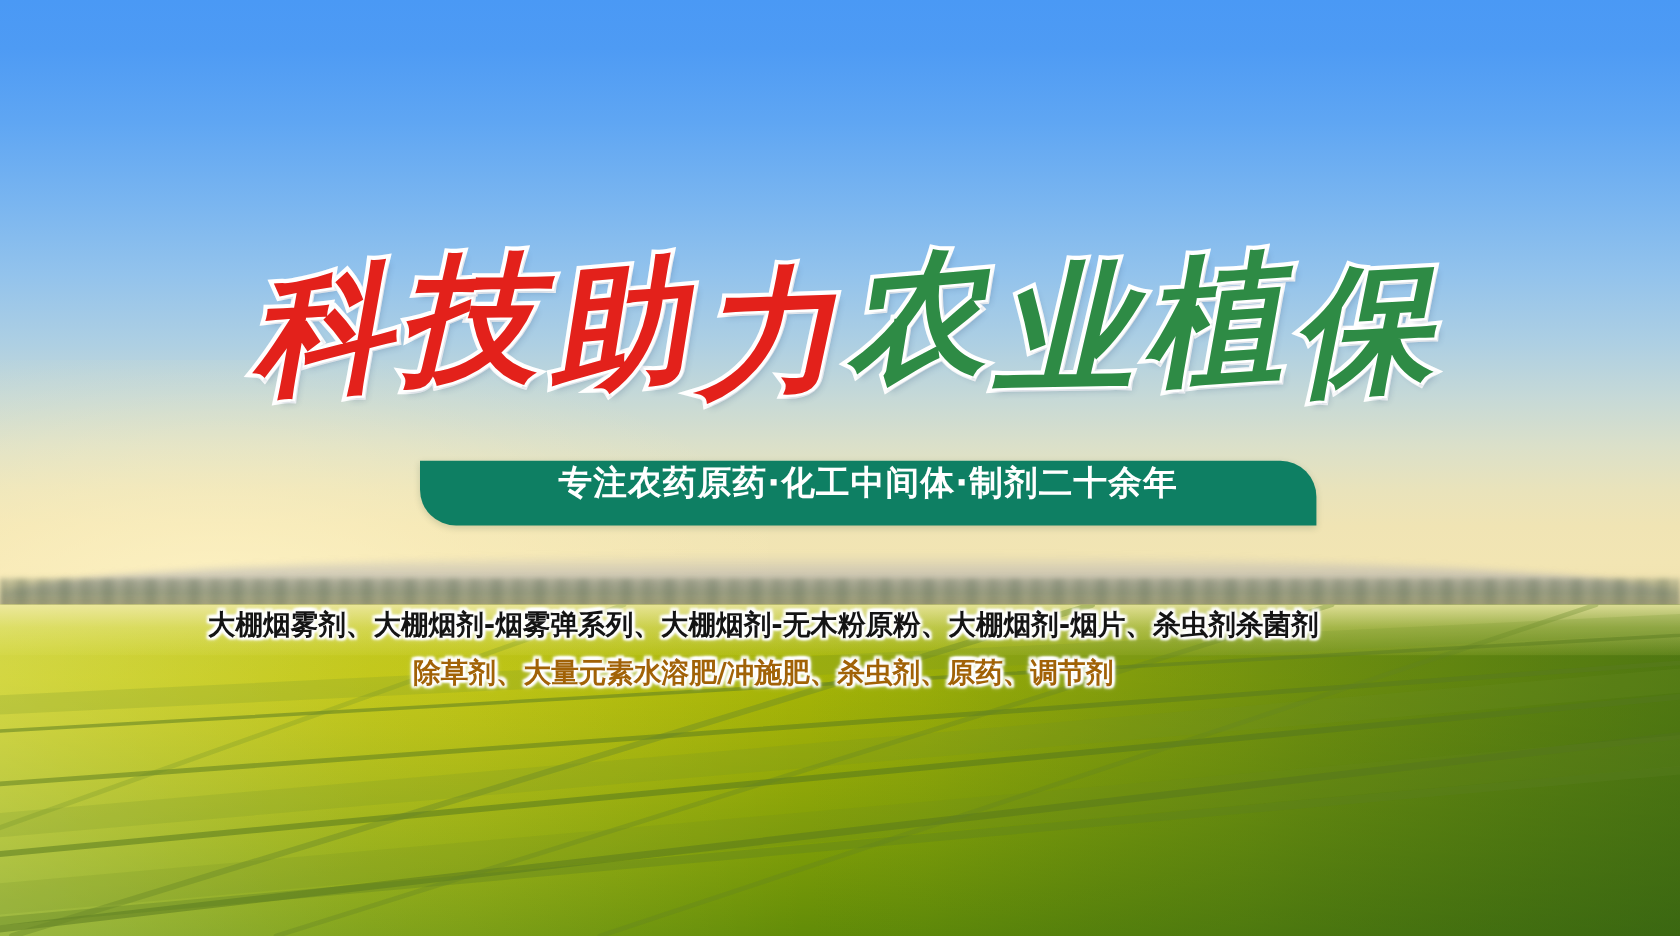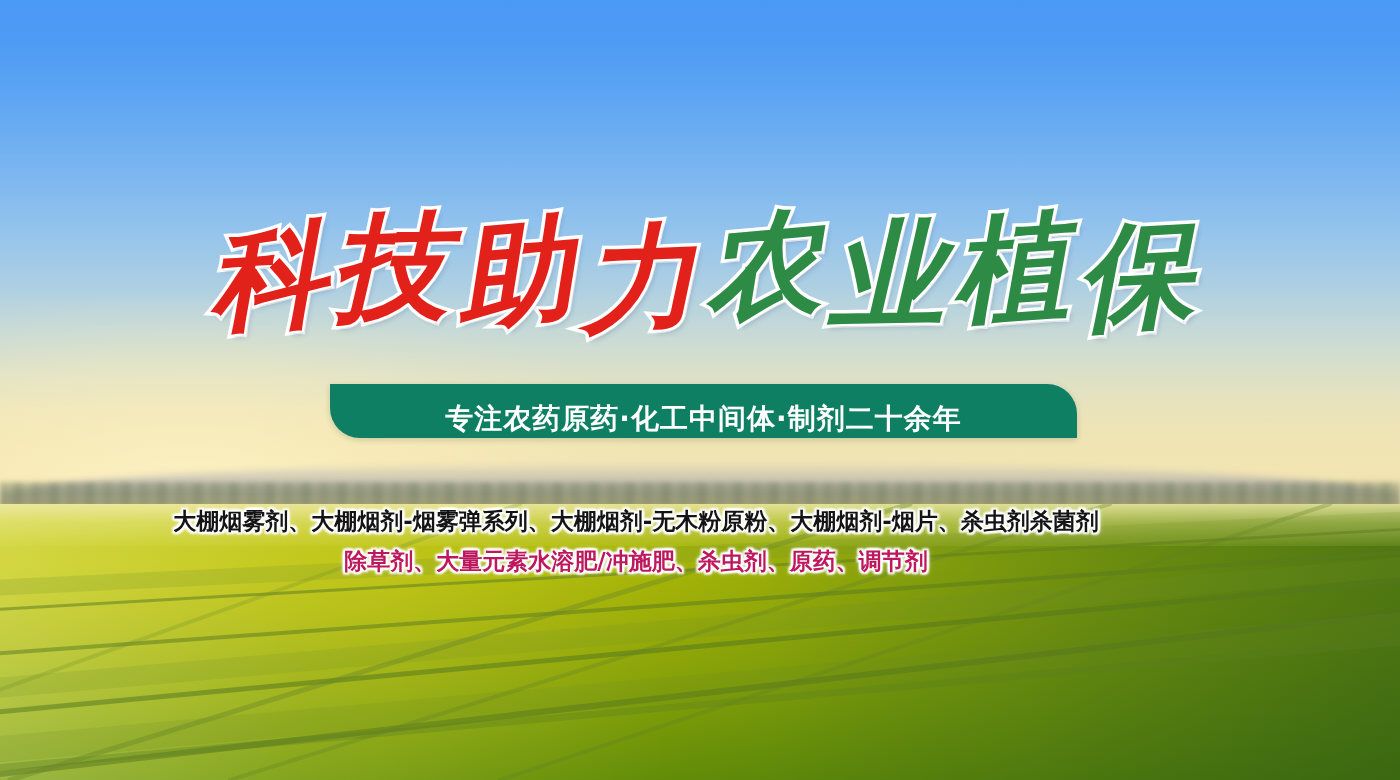--- a/index.html
+++ b/index.html
@@ -182,28 +182,28 @@
   .headline .ch:nth-child(3) { transform: rotate(-5deg) translateY(2px); }
   .headline .ch:nth-child(4) { transform: rotate(-2deg) translateY(8px); }
   .headline .ch:nth-child(5) { transform: rotate(-5deg) translateY(-6px); }
   .headline .ch:nth-child(6) { transform: rotate(-1deg) translateY(4px); }
   .headline .ch:nth-child(7) { transform: rotate(-4deg) translateY(-2px); }
   .headline .ch:nth-child(8) { transform: rotate(-3deg) translateY(5px); }
 
   
   .subtitle-pill {
     position: absolute;
-    left: 330px; top: 384px;
+    left: 350px; top: 384px;
     width: 747px;
     height: 54px;
     background: #0e7f63;
     border-radius: 0 30px 0 30px;
     box-shadow: 0 2px 6px rgba(20,60,40,0.18);
     display: flex;
-    align-items: flex-end;
+    align-items: flex-start;
     justify-content: center;
   }
   .subtitle-text {
     color: #ffffff;
     font-size: 28px;
     font-weight: bold;
     letter-spacing: 1px;
     font-family: "DejaVu Sans", "Liberation Sans", sans-serif;
     white-space: nowrap;
   }
@@ -274,16 +274,16 @@
   <div class="headline">
     <span class="ch red" style="color: rgb(227, 33, 27);">科</span><span class="ch red" style="color: rgb(227, 33, 27);">技</span><span class="ch red" style="color: rgb(227, 33, 27);">助</span><span class="ch red" style="color: rgb(227, 33, 27);">力</span><span class="ch grn" style="color: rgb(46, 139, 69);">农</span><span class="ch grn" style="color: rgb(46, 139, 69);">业</span><span class="ch grn" style="color: rgb(46, 139, 69);">植</span><span class="ch grn" style="color: rgb(46, 139, 69);">保</span>
   </div>
 
   <div class="subtitle-pill" style="background: rgb(14, 127, 99);">
     <span class="subtitle-text" style="color: rgb(255, 255, 255);">专注农药原药·化工中间体·制剂二十余年</span>
   </div>
 
   <div class="products">
     <div class="product-line" style="color: rgb(20, 20, 20);">大棚烟雾剂、大棚烟剂-烟雾弹系列、大棚烟剂-无木粉原粉、大棚烟剂-烟片、杀虫剂杀菌剂</div>
-    <div class="product-line" style="color: #be185d;">除草剂、大量元素水溶肥/冲施肥、杀虫剂、原药、调节剂</div>
+    <div class="product-line" style="color: #a16207;">除草剂、大量元素水溶肥/冲施肥、杀虫剂、原药、调节剂</div>
   </div>
 
 </div>
 
 </body></html>

